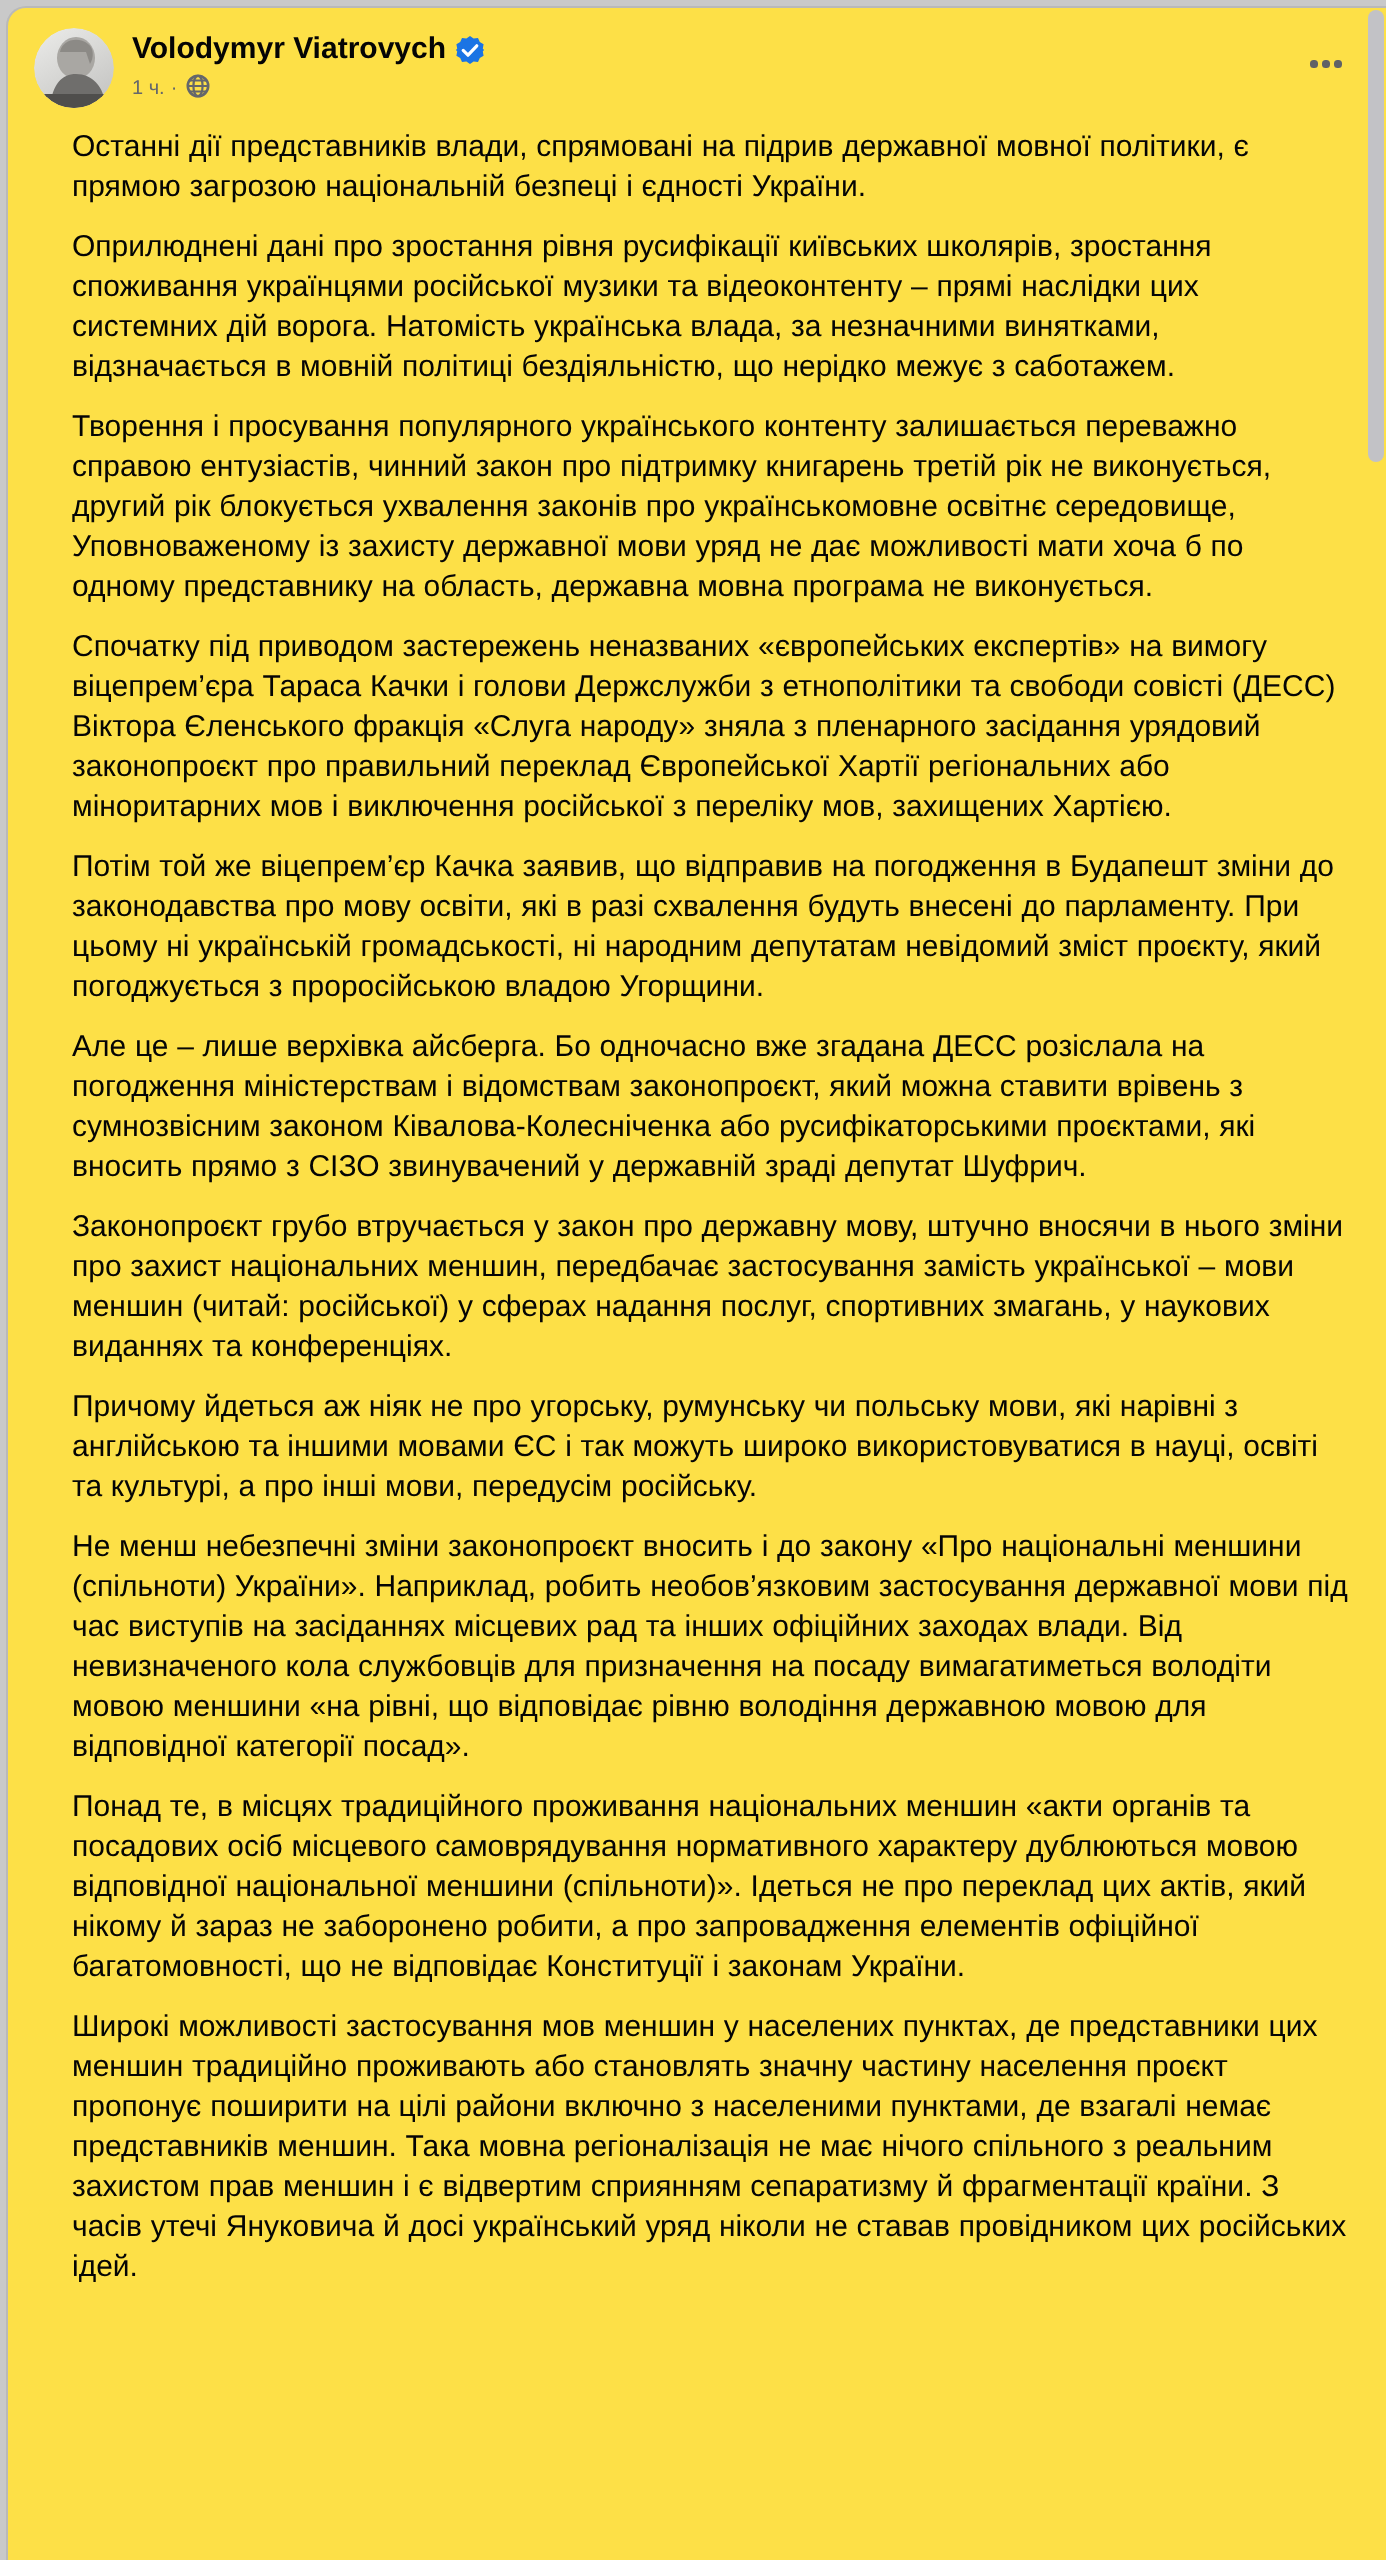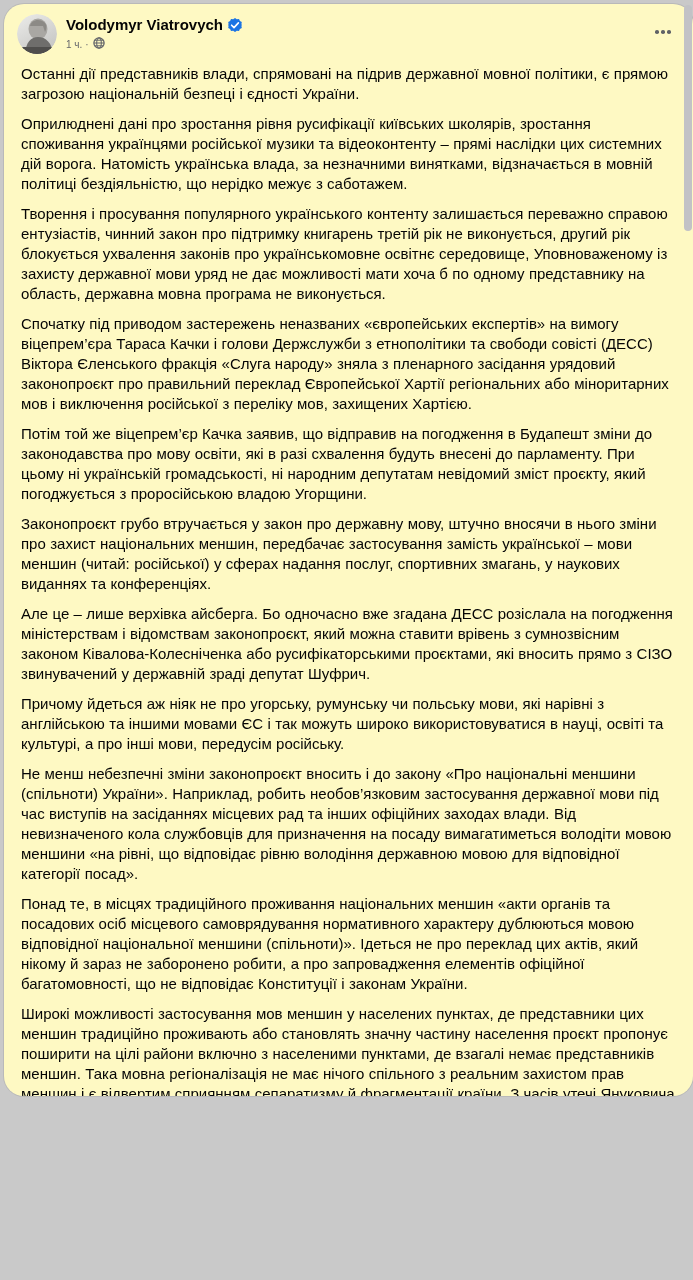--- a/index.html
+++ b/index.html
@@ -9,26 +9,25 @@
     height: 1280px;
     overflow: hidden;
     background: #c9c9c9;
     font-family: "Liberation Sans", sans-serif;
   }
   .card {
     position: absolute;
     left: 4px;
     top: 4px;
     width: 689px;
-    height: 1092px;
-    background: #fef9c3;
+    height: 1276px;
+    background: #fde047;
     border-top-left-radius: 9px;
     box-shadow: 0 0 0 1px rgba(0,0,0,0.08);
     overflow: hidden;
-    border-radius: 20px;
   }
   .post-header {
     display: flex;
     align-items: flex-start;
     padding: 10px 16px 0 13px;
     position: relative;
   }
   .avatar {
     width: 40px;
     height: 40px;
@@ -89,21 +88,21 @@
   .more-btn .dot {
     width: 3.6px;
     height: 3.6px;
     border-radius: 50%;
     background: #606266;
   }
   .post-body {
     padding: 10px 17px 0 16px;
   }
   .post-paragraph {
-    margin: 0 0 10px 1px;
+    margin: 0 0 10px 16px;
     font-size: 15px;
     line-height: 20px;
     color: #050505;
     word-spacing: 0.2px;
   }
   .scrollbar-thumb {
     position: absolute;
     right: 1px;
     top: 5px;
     width: 8px;
@@ -174,22 +173,22 @@
     </div>
 
   </div>
 
   <div class="post-body">
       <p class="post-paragraph">Останні дії представників влади, спрямовані на підрив державної мовної політики, є прямою загрозою національній безпеці і єдності України.</p>
       <p class="post-paragraph">Оприлюднені дані про зростання рівня русифікації київських школярів, зростання споживання українцями російської музики та відеоконтенту – прямі наслідки цих системних дій ворога. Натомість українська влада, за незначними винятками, відзначається в мовній політиці бездіяльністю, що нерідко межує з саботажем.</p>
       <p class="post-paragraph">Творення і просування популярного українського контенту залишається переважно справою ентузіастів, чинний закон про підтримку книгарень третій рік не виконується, другий рік блокується ухвалення законів про українськомовне освітнє середовище, Уповноваженому із захисту державної мови уряд не дає можливості мати хоча б по одному представнику на область, державна мовна програма не виконується.</p>
       <p class="post-paragraph">Спочатку під приводом застережень неназваних «європейських експертів» на вимогу віцепрем’єра Тараса Качки і голови Держслужби з етнополітики та свободи совісті (ДЕСС) Віктора Єленського фракція «Слуга народу» зняла з пленарного засідання урядовий законопроєкт про правильний переклад Європейської Хартії регіональних або міноритарних мов і виключення російської з переліку мов, захищених Хартією.</p>
       <p class="post-paragraph">Потім той же віцепрем’єр Качка заявив, що відправив на погодження в Будапешт зміни до законодавства про мову освіти, які в разі схвалення будуть внесені до парламенту. При цьому ні українській громадськості, ні народним депутатам невідомий зміст проєкту, який погоджується з проросійською владою Угорщини.</p>
+      <p class="post-paragraph">Але це – лише верхівка айсберга. Бо одночасно вже згадана ДЕСС розіслала на погодження міністерствам і відомствам законопроєкт, який можна ставити врівень з сумнозвісним законом Ківалова-Колесніченка або русифікаторськими проєктами, які вносить прямо з СІЗО звинувачений у державній зраді депутат Шуфрич.</p>
       <p class="post-paragraph">Законопроєкт грубо втручається у закон про державну мову, штучно вносячи в нього зміни про захист національних меншин, передбачає застосування замість української – мови меншин (читай: російської) у сферах надання послуг, спортивних змагань, у наукових виданнях та конференціях.</p>
-      <p class="post-paragraph">Але це – лише верхівка айсберга. Бо одночасно вже згадана ДЕСС розіслала на погодження міністерствам і відомствам законопроєкт, який можна ставити врівень з сумнозвісним законом Ківалова-Колесніченка або русифікаторськими проєктами, які вносить прямо з СІЗО звинувачений у державній зраді депутат Шуфрич.</p>
       <p class="post-paragraph">Причому йдеться аж ніяк не про угорську, румунську чи польську мови, які нарівні з англійською та іншими мовами ЄС і так можуть широко використовуватися в науці, освіті та культурі, а про інші мови, передусім російську.</p>
       <p class="post-paragraph">Не менш небезпечні зміни законопроєкт вносить і до закону «Про національні меншини (спільноти) України». Наприклад, робить необов’язковим застосування державної мови під час виступів на засіданнях місцевих рад та інших офіційних заходах влади. Від невизначеного кола службовців для призначення на посаду вимагатиметься володіти мовою меншини «на рівні, що відповідає рівню володіння державною мовою для відповідної категорії посад».</p>
       <p class="post-paragraph">Понад те, в місцях традиційного проживання національних меншин «акти органів та посадових осіб місцевого самоврядування нормативного характеру дублюються мовою відповідної національної меншини (спільноти)». Ідеться не про переклад цих актів, який нікому й зараз не заборонено робити, а про запровадження елементів офіційної багатомовності, що не відповідає Конституції і законам України.</p>
       <p class="post-paragraph">Широкі можливості застосування мов меншин у населених пунктах, де представники цих меншин традиційно проживають або становлять значну частину населення проєкт пропонує поширити на цілі райони включно з населеними пунктами, де взагалі немає представників меншин. Така мовна регіоналізація не має нічого спільного з реальним захистом прав меншин і є відвертим сприянням сепаратизму й фрагментації країни. З часів утечі Януковича й досі український уряд ніколи не ставав провідником цих російських ідей.</p>
     </div>
 
 </div>
 
 <div class="scrollbar-thumb"></div>
 

